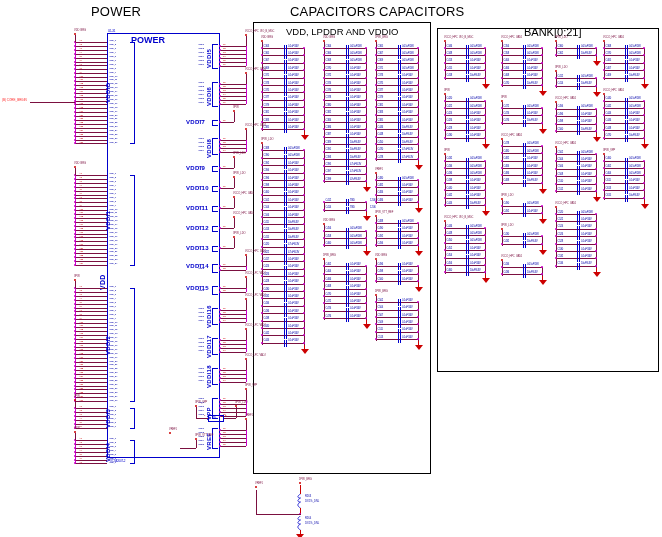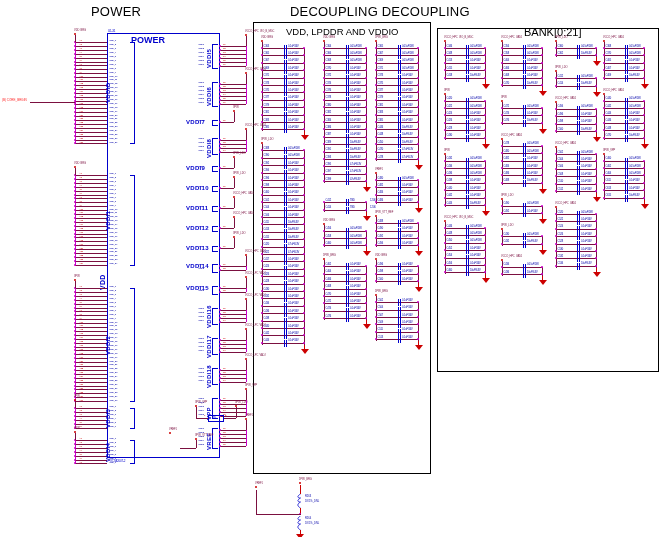--- a/index.html
+++ b/index.html
@@ -103,21 +103,21 @@
   }
   .restext{position:absolute;font-size:2.6px;color:#0000aa;white-space:nowrap;}
   .redlbl{position:absolute;font-size:3px;color:#ff2222;white-space:nowrap;}
 </style>
 </head>
 <body>
 
 <div id="sheet">
 
   <div class="title" style="left:91px;top:4px;">POWER</div>
-  <div class="title" style="left:290px;top:4px;">DECOUPLING DECOUPLING</div>
+  <div class="title" style="left:290px;top:4px;">CAPACITORS CAPACITORS</div>
 
   <div class="panel" id="panel-vdd" style="left:253px;top:22px;width:178px;height:452px;"></div>
   <div class="boxtitle" style="left:286px;top:26px;">VDD, LPDDR AND VDDIO</div>
 
   <div class="panel" id="panel-bank" style="left:437px;top:28px;width:222px;height:344px;"></div>
   <div class="boxtitle" style="left:524px;top:26px;font-size:11px;">BANK[0:21]</div>
 
   <div id="power-section">
       <div class="icbody" style="left:107px;top:33px;width:113px;height:425px;"></div>
       <div class="icname" style="left:131px;top:35px;font-size:9px;">POWER</div>

